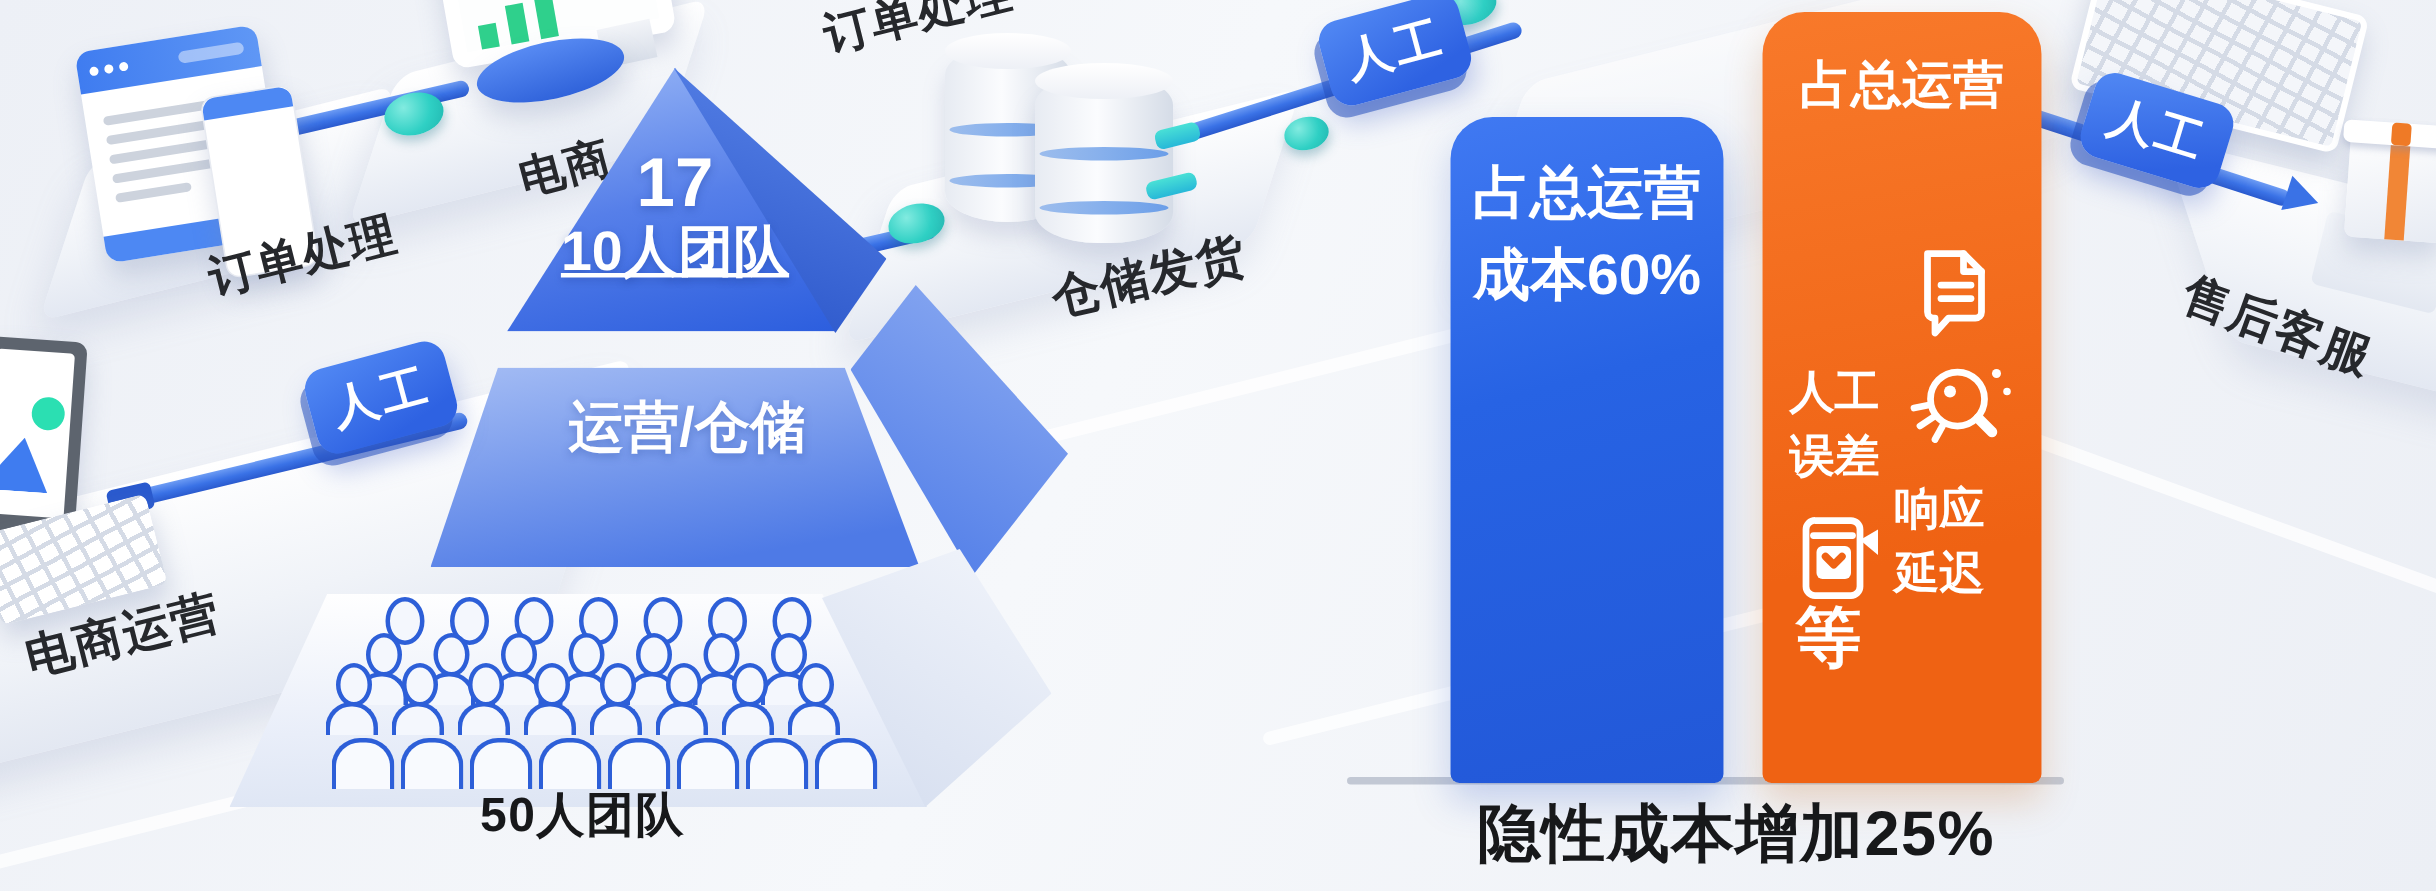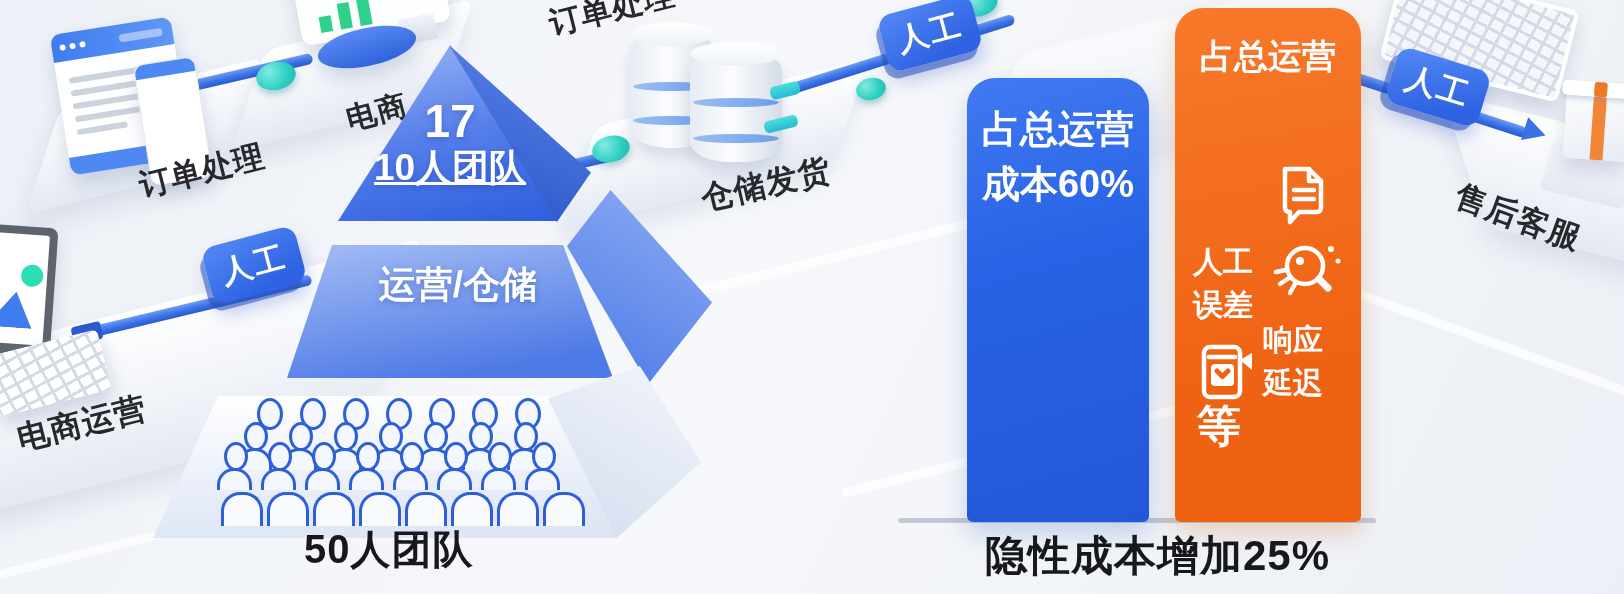--- a/index.html
+++ b/index.html
@@ -255,21 +255,21 @@
       <span class="ptorso" style="left: 6px; top: 94px;"></span>
       <span class="ptorso" style="left: 52px; top: 94px;"></span>
       <span class="ptorso" style="left: 98px; top: 94px;"></span>
       <span class="ptorso" style="left: 144px; top: 94px;"></span>
       <span class="ptorso" style="left: 190px; top: 94px;"></span>
       <span class="ptorso" style="left: 236px; top: 94px;"></span>
       <span class="ptorso" style="left: 282px; top: 94px;"></span>
       <span class="ptorso" style="left: 328px; top: 94px;"></span>
     </div>
 
-  <div class="caption" style="left:304px;top:522px;font-size:40px;">50人团队</div>
+  <div class="caption" style="left:320px;top:522px;font-size:32px;">50人团队</div>
 
   <div class="bar" style="left:967px;top:78px;width:182px;height:444px;border-radius:28px 28px 6px 6px;
               background:linear-gradient(165deg,#4079f2 0%,#2763e4 40%,#2258d8 100%);
               box-shadow:0 12px 24px rgba(60,100,200,.25);">
     <div class="bar-text" style="padding-top:24px;font-size:38px;line-height:55px;">
       <div>占总运营</div>
       <div>成本60%</div>
     </div>
   </div>
 

